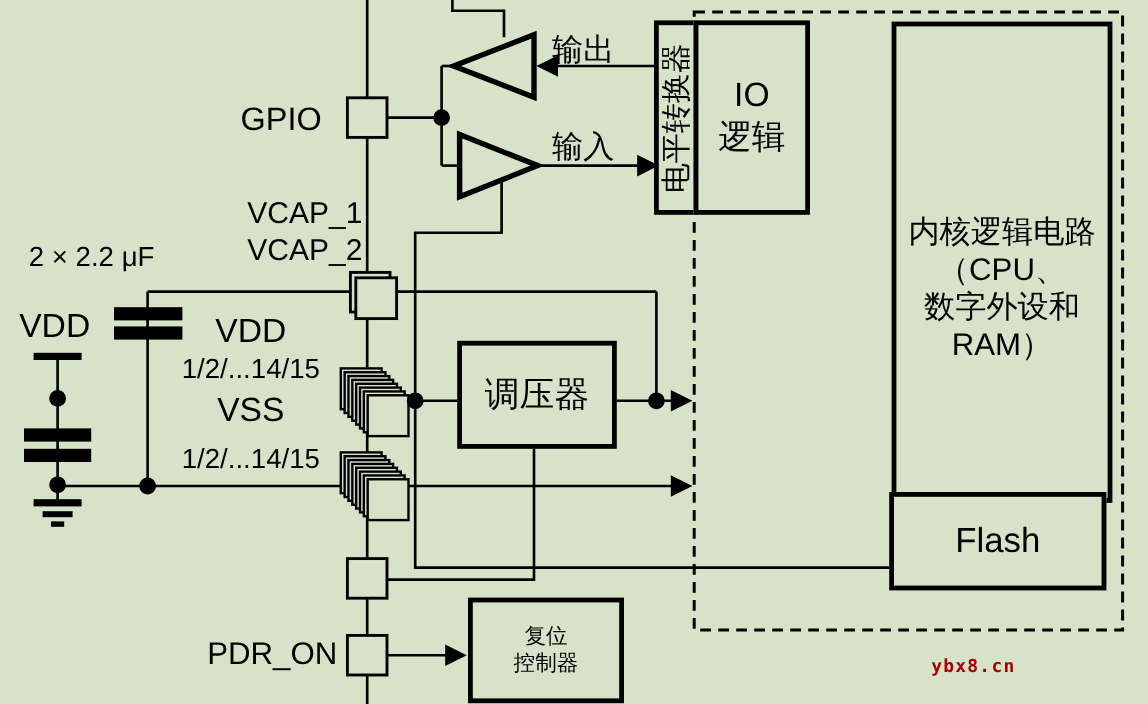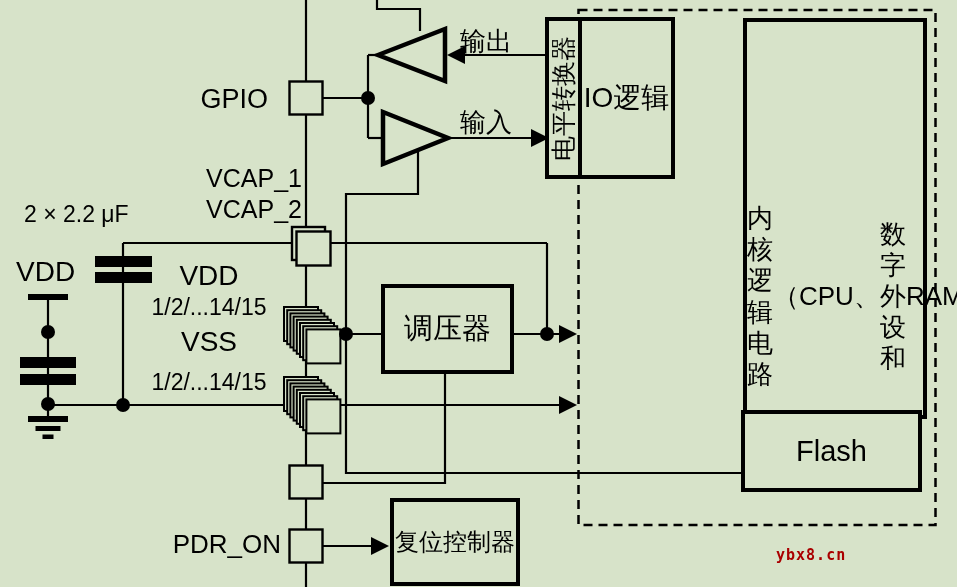--- a/index.html
+++ b/index.html
@@ -9,21 +9,21 @@
     position: relative; width: 957px; height: 587px;
     background: var(--bg); overflow: hidden; color: var(--ink);
   }
   .stage svg { position:absolute; left:0; top:0; }
   .lbl { position:absolute; white-space:nowrap; line-height:1.1; color:var(--ink); }
   .right { text-align:right; }
   .center { text-align:center; }
   .box {
     position:absolute; box-sizing:border-box; border:4px solid var(--ink);
     background: var(--bg); display:flex; align-items:center; justify-content:center;
-    flex-direction:row; color:var(--ink);
+    flex-direction:column; color:var(--ink);
   }
   .rot { transform: rotate(-90deg); white-space:nowrap; }
   .wm { position:absolute; font-family:"DejaVu Sans Mono", monospace; font-weight:bold;
         font-size:15px; letter-spacing:1px; }
 </style>
 </head>
 <body>
 
 <div class="stage">
 
@@ -131,21 +131,21 @@
   </div>
 
   <div class="box" style="left:741px; top:410px; width:181px; height:82px; font-size:29px;">
     <div>Flash</div>
   </div>
 
   <div class="box" style="left:381px; top:284px; width:133px; height:90px; font-size:29px;">
     <div>调压器</div>
   </div>
 
-  <div class="box" style="left:390px; top:498px; width:130px; height:88px; font-size:24px; line-height:1.2;">
+  <div class="box" style="left:390px; top:498px; width:130px; height:88px; font-size:18px; line-height:1.2;">
     <div>复位</div>
     <div>控制器</div>
   </div>
 
   <div class="lbl right" style="left:160px; top:85px; width:108px; font-size:27px;">GPIO</div>
 
   <div class="lbl right" style="left:140px; top:165px; width:162px; font-size:25px;">VCAP_1</div>
   <div class="lbl right" style="left:140px; top:196px; width:162px; font-size:25px;">VCAP_2</div>
 
   <div class="lbl" style="left:24px; top:202px; font-size:23px;">2 × 2.2 μF</div>

